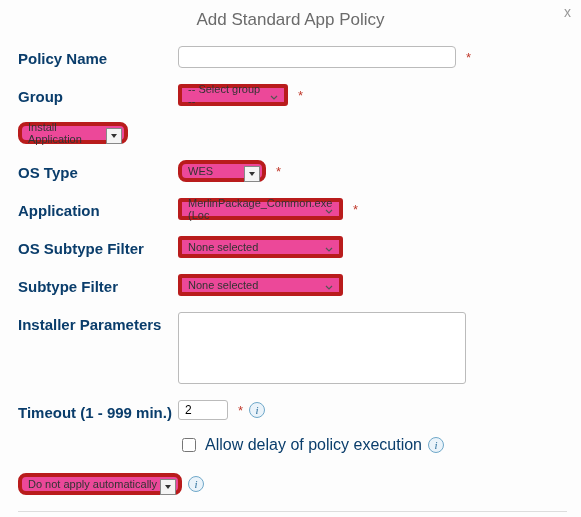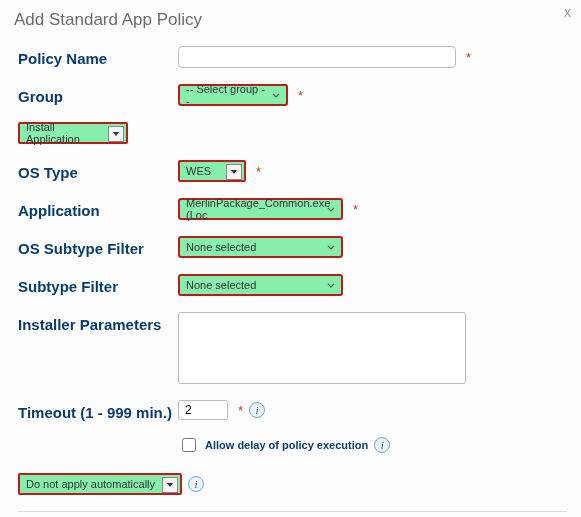--- a/index.html
+++ b/index.html
@@ -15,20 +15,21 @@
     overflow: hidden;
   }
   .dialog {
     padding: 10px 14px 14px 14px;
   }
   .dialog-title {
     font-size: 17px;
     color: #6b6b6b;
     font-weight: 400;
     margin: 0 0 16px 0;
+    text-align: center;
   }
   .close-x {
     position: absolute;
     top: 4px;
     right: 10px;
     font-size: 14px;
     color: #999;
     cursor: pointer;
   }
   .form {
@@ -69,33 +70,33 @@
   input[type=text].tiny {
     width: 50px;
     height: 20px;
     border: 1px solid #bbb;
     border-radius: 3px;
     padding: 2px 6px;
     font-size: 12px;
   }
   .select {
     height: 22px;
-    border: 2px solid #b91c1c;
+    border: 4px solid #b91c1c;
     border-radius: 3px;
-    background: #86efac;
+    background: #ec4899;
     padding: 0 20px 0 6px;
     font-size: 11px;
     display: inline-flex;
     align-items: center;
     position: relative;
     cursor: pointer;
     color: #333;
   }
   .select.classic {
-    border-radius: 2px;
+    border-radius: 8px;
   }
   .select .caret {
     position: absolute;
     right: 2px;
     top: 2px;
     width: 16px;
     height: 16px;
     border: 1px solid #888;
     background: #f5f5f5;
     display: flex;
@@ -105,21 +106,21 @@
   .select .caret svg { display:block; }
   .select.softcaret .caret {
     border: none;
     background: transparent;
     right: 4px;
     top: 3px;
     width: 12px;
     height: 14px;
   }
   .select.w110 { width: 110px; }
-  .select.w90  { width: 68px; }
+  .select.w90  { width: 88px; }
   .select.w184 { width: 165px; }
   .select.w164 { width: 164px; }
   textarea.params {
     width: 288px;
     height: 72px;
     border: 1px solid #bbb;
     border-radius: 3px;
     resize: none;
     padding: 4px 6px;
     font-family: inherit;
@@ -143,22 +144,22 @@
     align-items: center;
     gap: 6px;
     margin-left: 160px;
     margin-bottom: 18px;
   }
   .checkbox-row input[type=checkbox]{
     width: 14px; height: 14px;
   }
   .checkbox-row .cb-label {
     color: #0a3d6b;
-    font-weight: bold;
-    font-size: 11px;
+    font-weight: normal;
+    font-size: 16px;
   }
   .hr {
     border: none;
     border-top: 1px solid #ddd;
     margin: 6px 0 14px 0;
   }
 </style>
 </head>
 <body>
 

